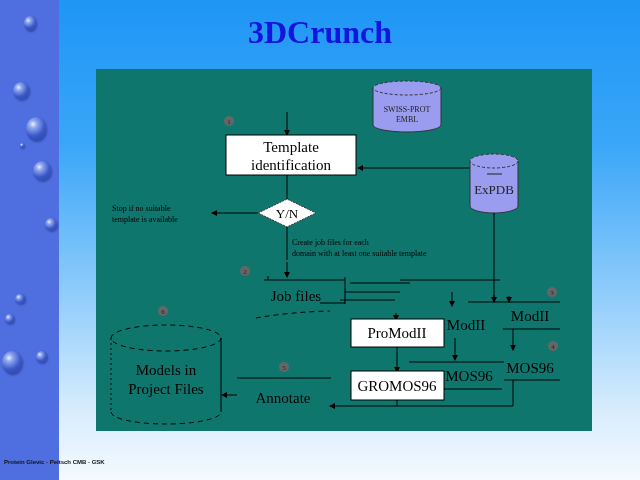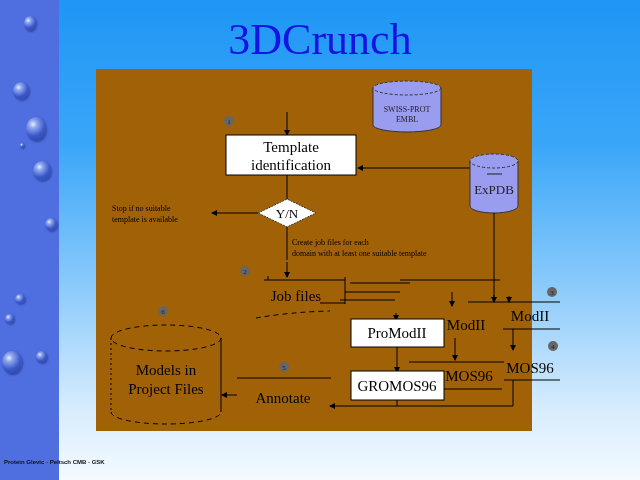--- a/index.html
+++ b/index.html
@@ -13,26 +13,26 @@
     background: #4f6ee0;
   }
   .bubble {
     position: absolute; border-radius: 50%;
     background: radial-gradient(circle at 35% 30%, #e8f0ff 0%, #8fa8f0 18%, #3a58c8 55%, #2a3fa0 100%);
     box-shadow: 1px 1px 2px rgba(20,30,90,0.5);
   }
   .title {
     position: absolute; left: 0; width: 640px; top: 14px; text-align: center;
     padding-left: 0; box-sizing: border-box;
-    font-family: "Liberation Serif", serif; font-weight: normal; font-size: 44px;
+    font-family: "Liberation Serif", serif; font-weight: bold; font-size: 32px;
     color: #1414e0; letter-spacing: 0px;
   }
   .panel {
-    position: absolute; left: 96px; top: 69px; width: 436px; height: 362px;
-    background: #a16207;
+    position: absolute; left: 96px; top: 69px; width: 496px; height: 362px;
+    background: #0f766e;
     text-decoration: underline;
   }
   svg text { font-family: "Liberation Serif", serif; }
   .footer {
     position: absolute; left: 4px; top: 459px; font-size: 6px; font-weight: bold;
     color: #111; font-family: "Liberation Sans", sans-serif; white-space: nowrap;
   }
 </style>
 </head>
 <body>

